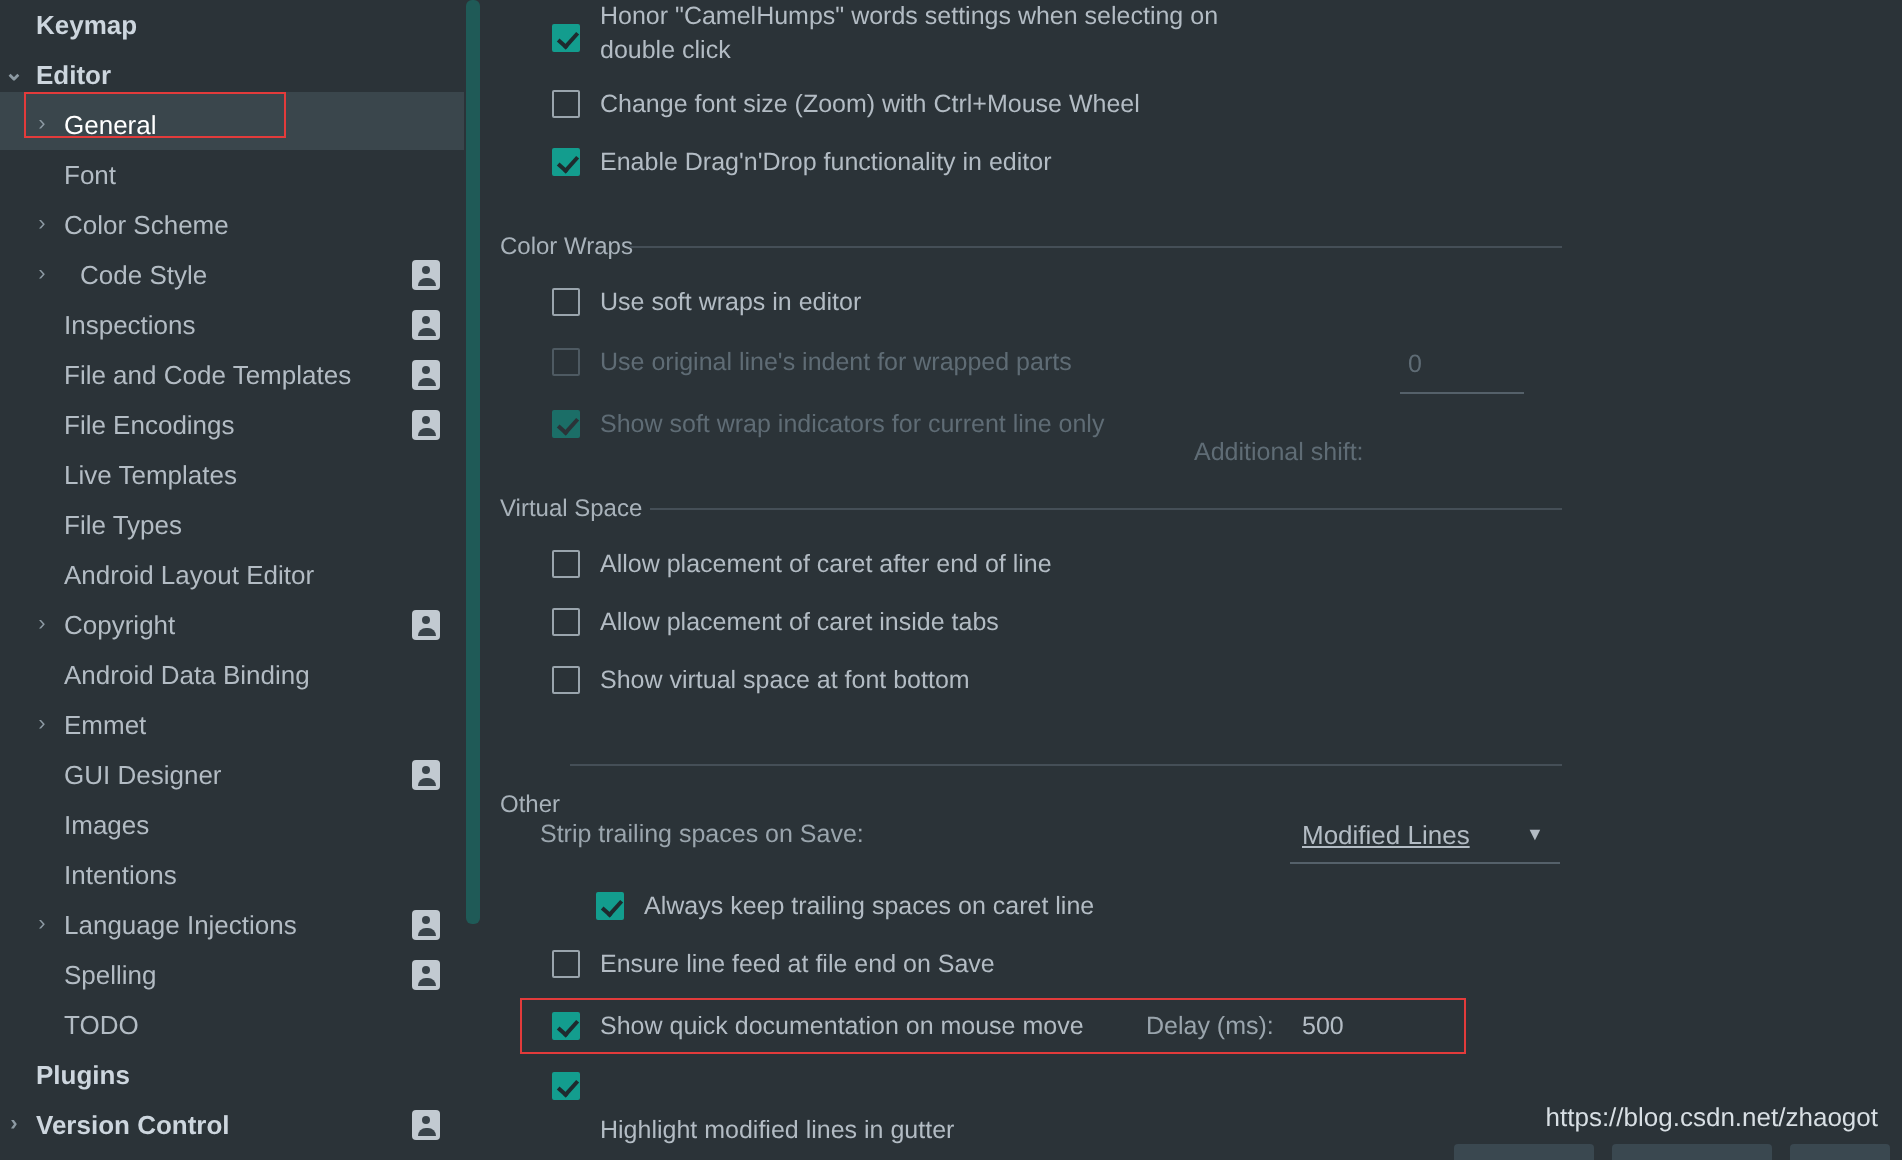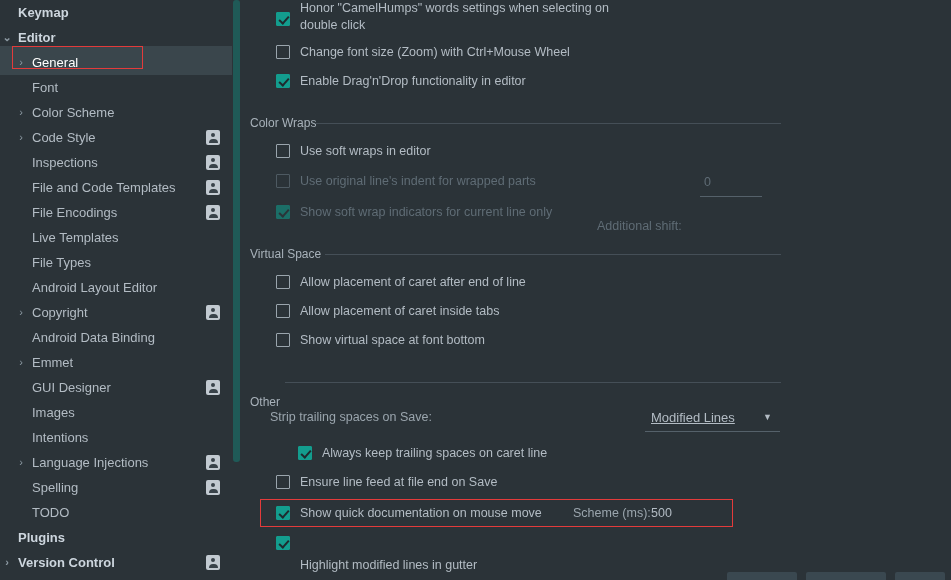--- a/index.html
+++ b/index.html
@@ -227,21 +227,21 @@
         </div>
         <div class="tree-row">
           <span class="label" style="left: 32px;">Font</span>
         </div>
         <div class="tree-row">
           <span class="arrow" style="left: 10px;">›</span>
           <span class="label" style="left: 32px;">Color Scheme</span>
         </div>
         <div class="tree-row">
           <span class="arrow" style="left: 10px;">›</span>
-          <span class="label" style="left: 32px;">Code Style</span>
+          <span class="label" style="left: 40px;">Code Style</span>
           <span class="badge"></span>
         </div>
         <div class="tree-row">
           <span class="label" style="left: 32px;">Inspections</span>
           <span class="badge"></span>
         </div>
         <div class="tree-row">
           <span class="label" style="left: 32px;">File and Code Templates</span>
           <span class="badge"></span>
         </div>
@@ -357,29 +357,30 @@
 
     <div class="cb checked" style="left:53px; top:446px;"></div>
     <div class="opt-label" style="left:77px; top:446px;">Always keep trailing spaces on caret line</div>
 
     <div class="cb" style="left:31px; top:475px;"></div>
     <div class="opt-label" style="left:55px; top:475px;">Ensure line feed at file end on Save</div>
 
     <div class="cb checked" style="left:31px; top:506px;"></div>
     <div class="opt-label" style="left:55px; top:506px;">Show quick documentation on mouse move</div>
 
-    <div class="field-label" style="left:328px; top:506px;">Scheme (ms):</div>
+    <div class="field-label" style="left:328px; top:506px;">Delay (ms):</div>
     <div class="field-value" style="left:406px; top:506px;">500</div>
     <div class="field-underline" style="left:402px; top:526px; width:62px;"></div>
 
     <div class="cb checked" style="left:31px; top:536px;"></div>
     <div class="opt-label" style="left:55px; top:558px;">Highlight modified lines in gutter</div>
 
   </div>
 
   <div id="red-box"></div>
 
+  <div id="watermark">https://blog.csdn.net/zhaogot</div>
 
   <div class="btm-btn" style="left:727px; width:70px;"></div>
   <div class="btm-btn" style="left:806px; width:80px;"></div>
   <div class="btm-btn" style="left:895px; width:50px;"></div>
 
 </div>
 
 </body></html>

